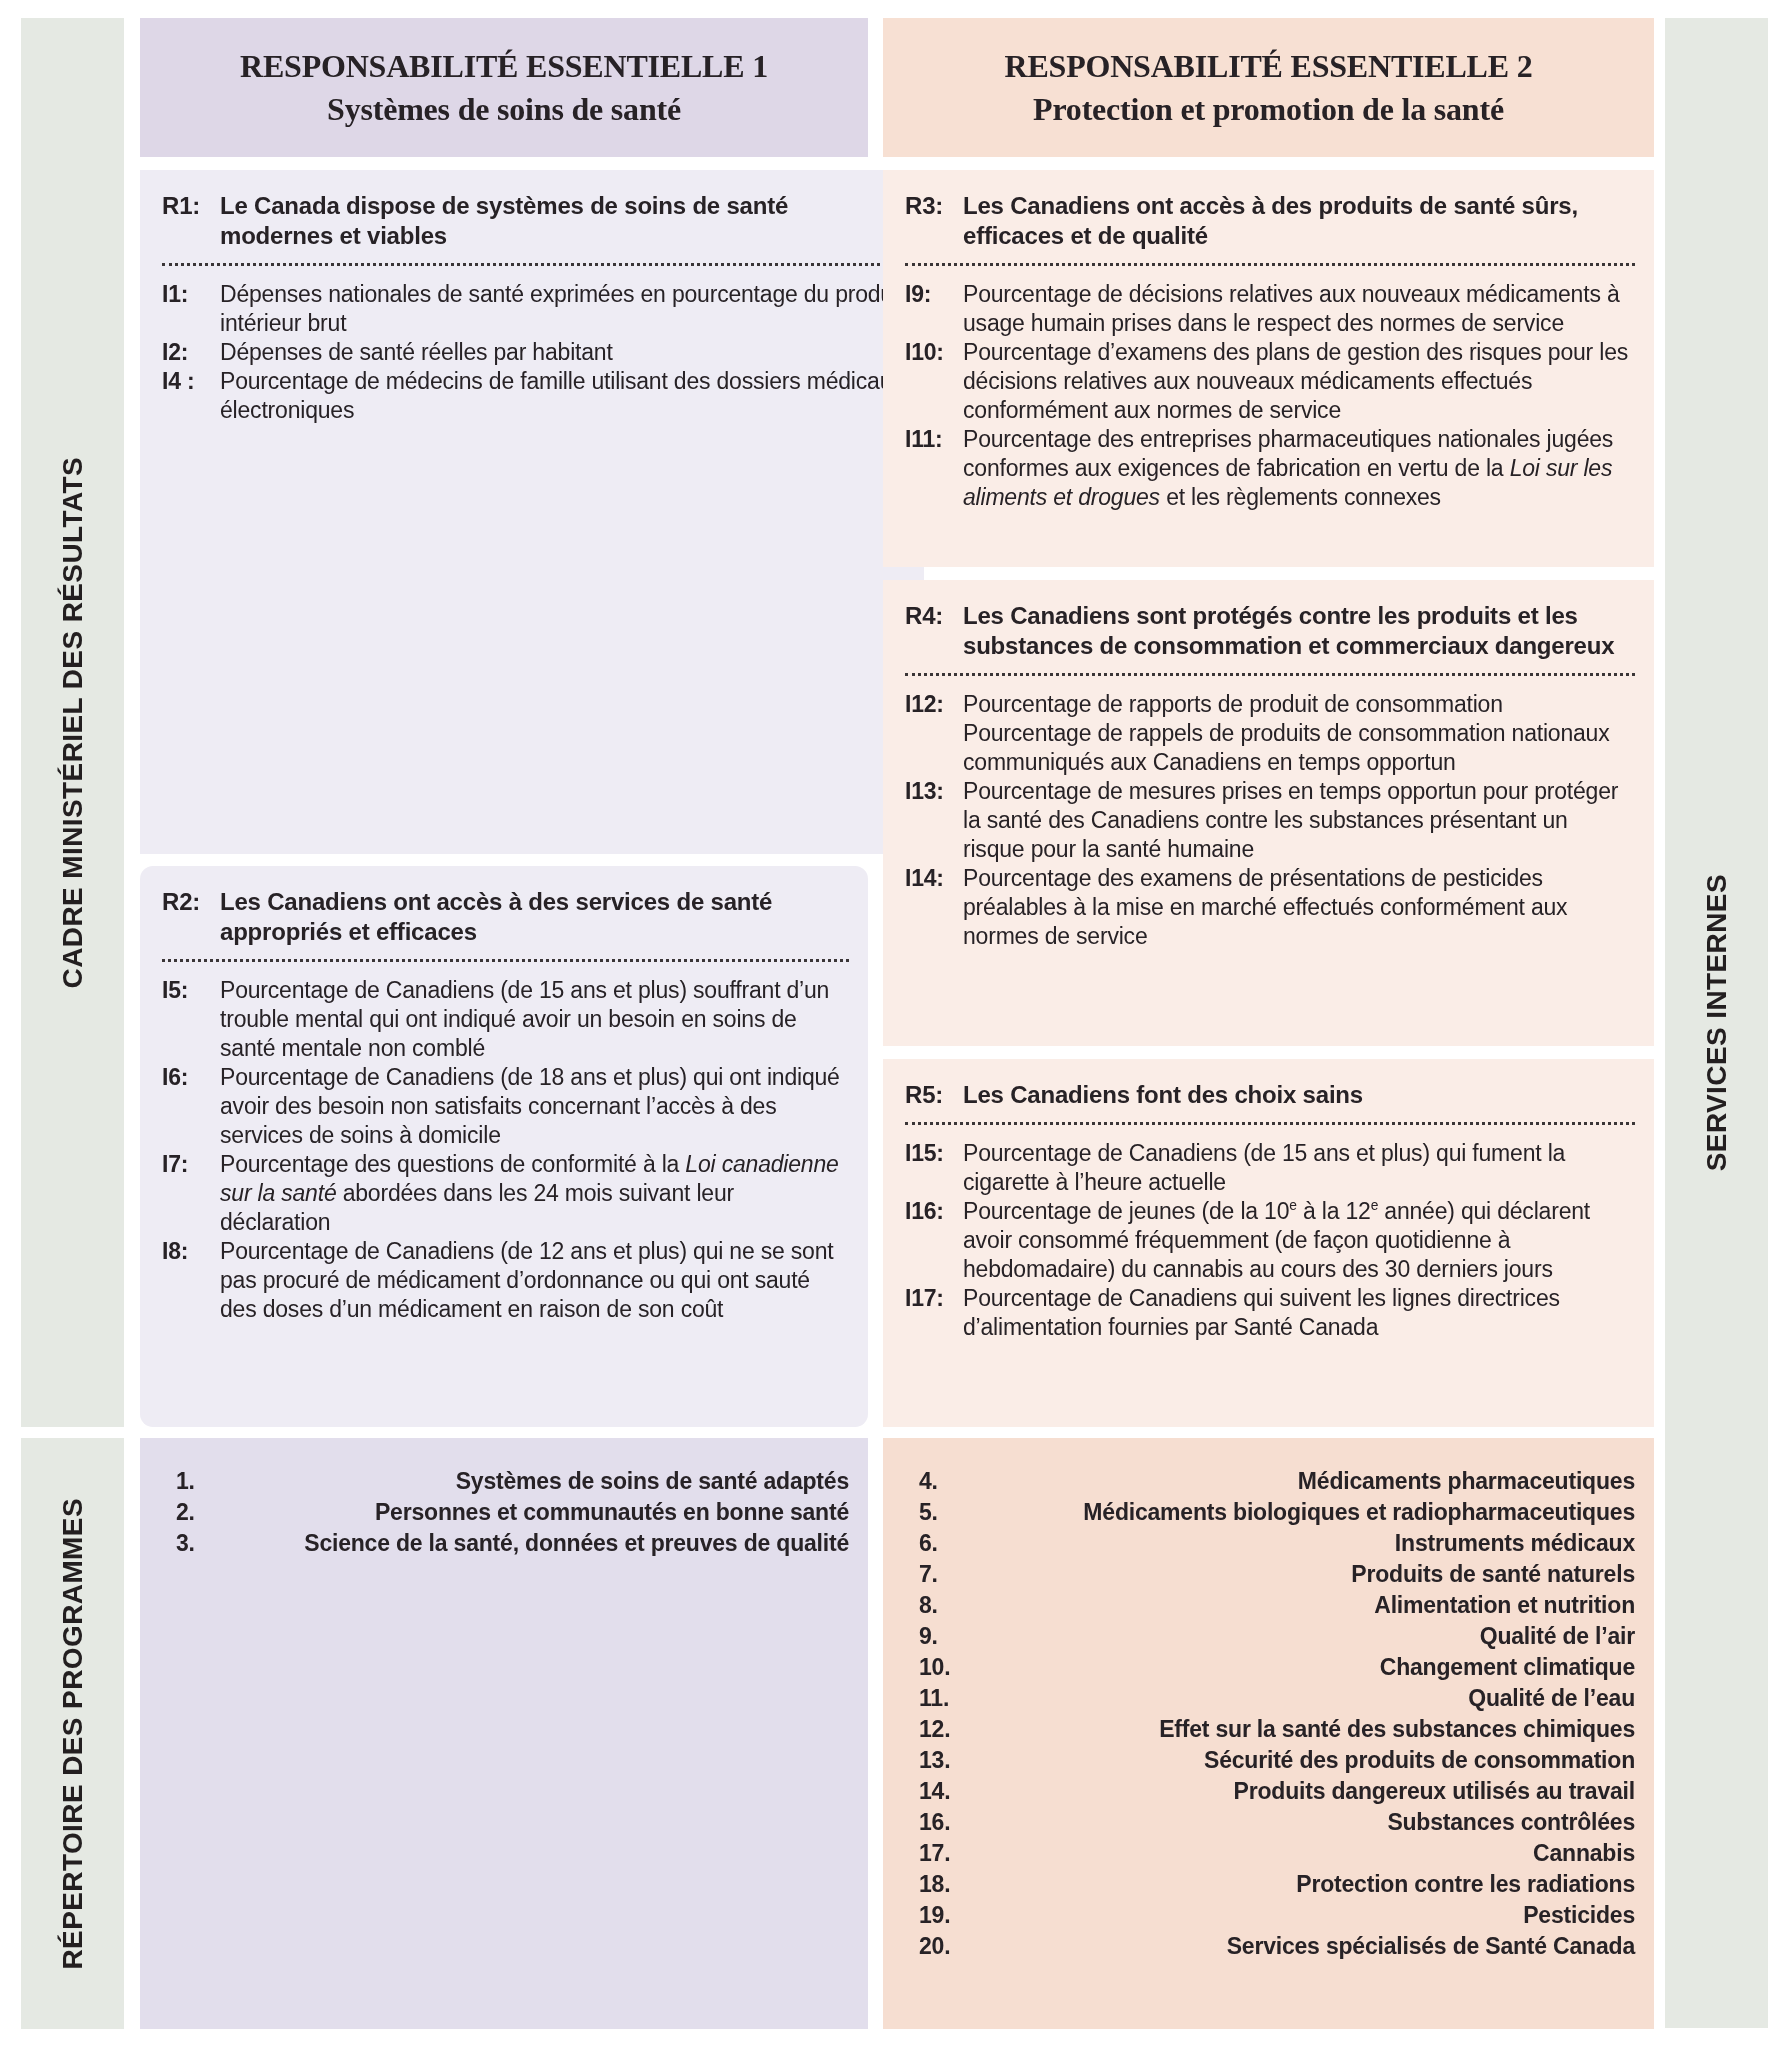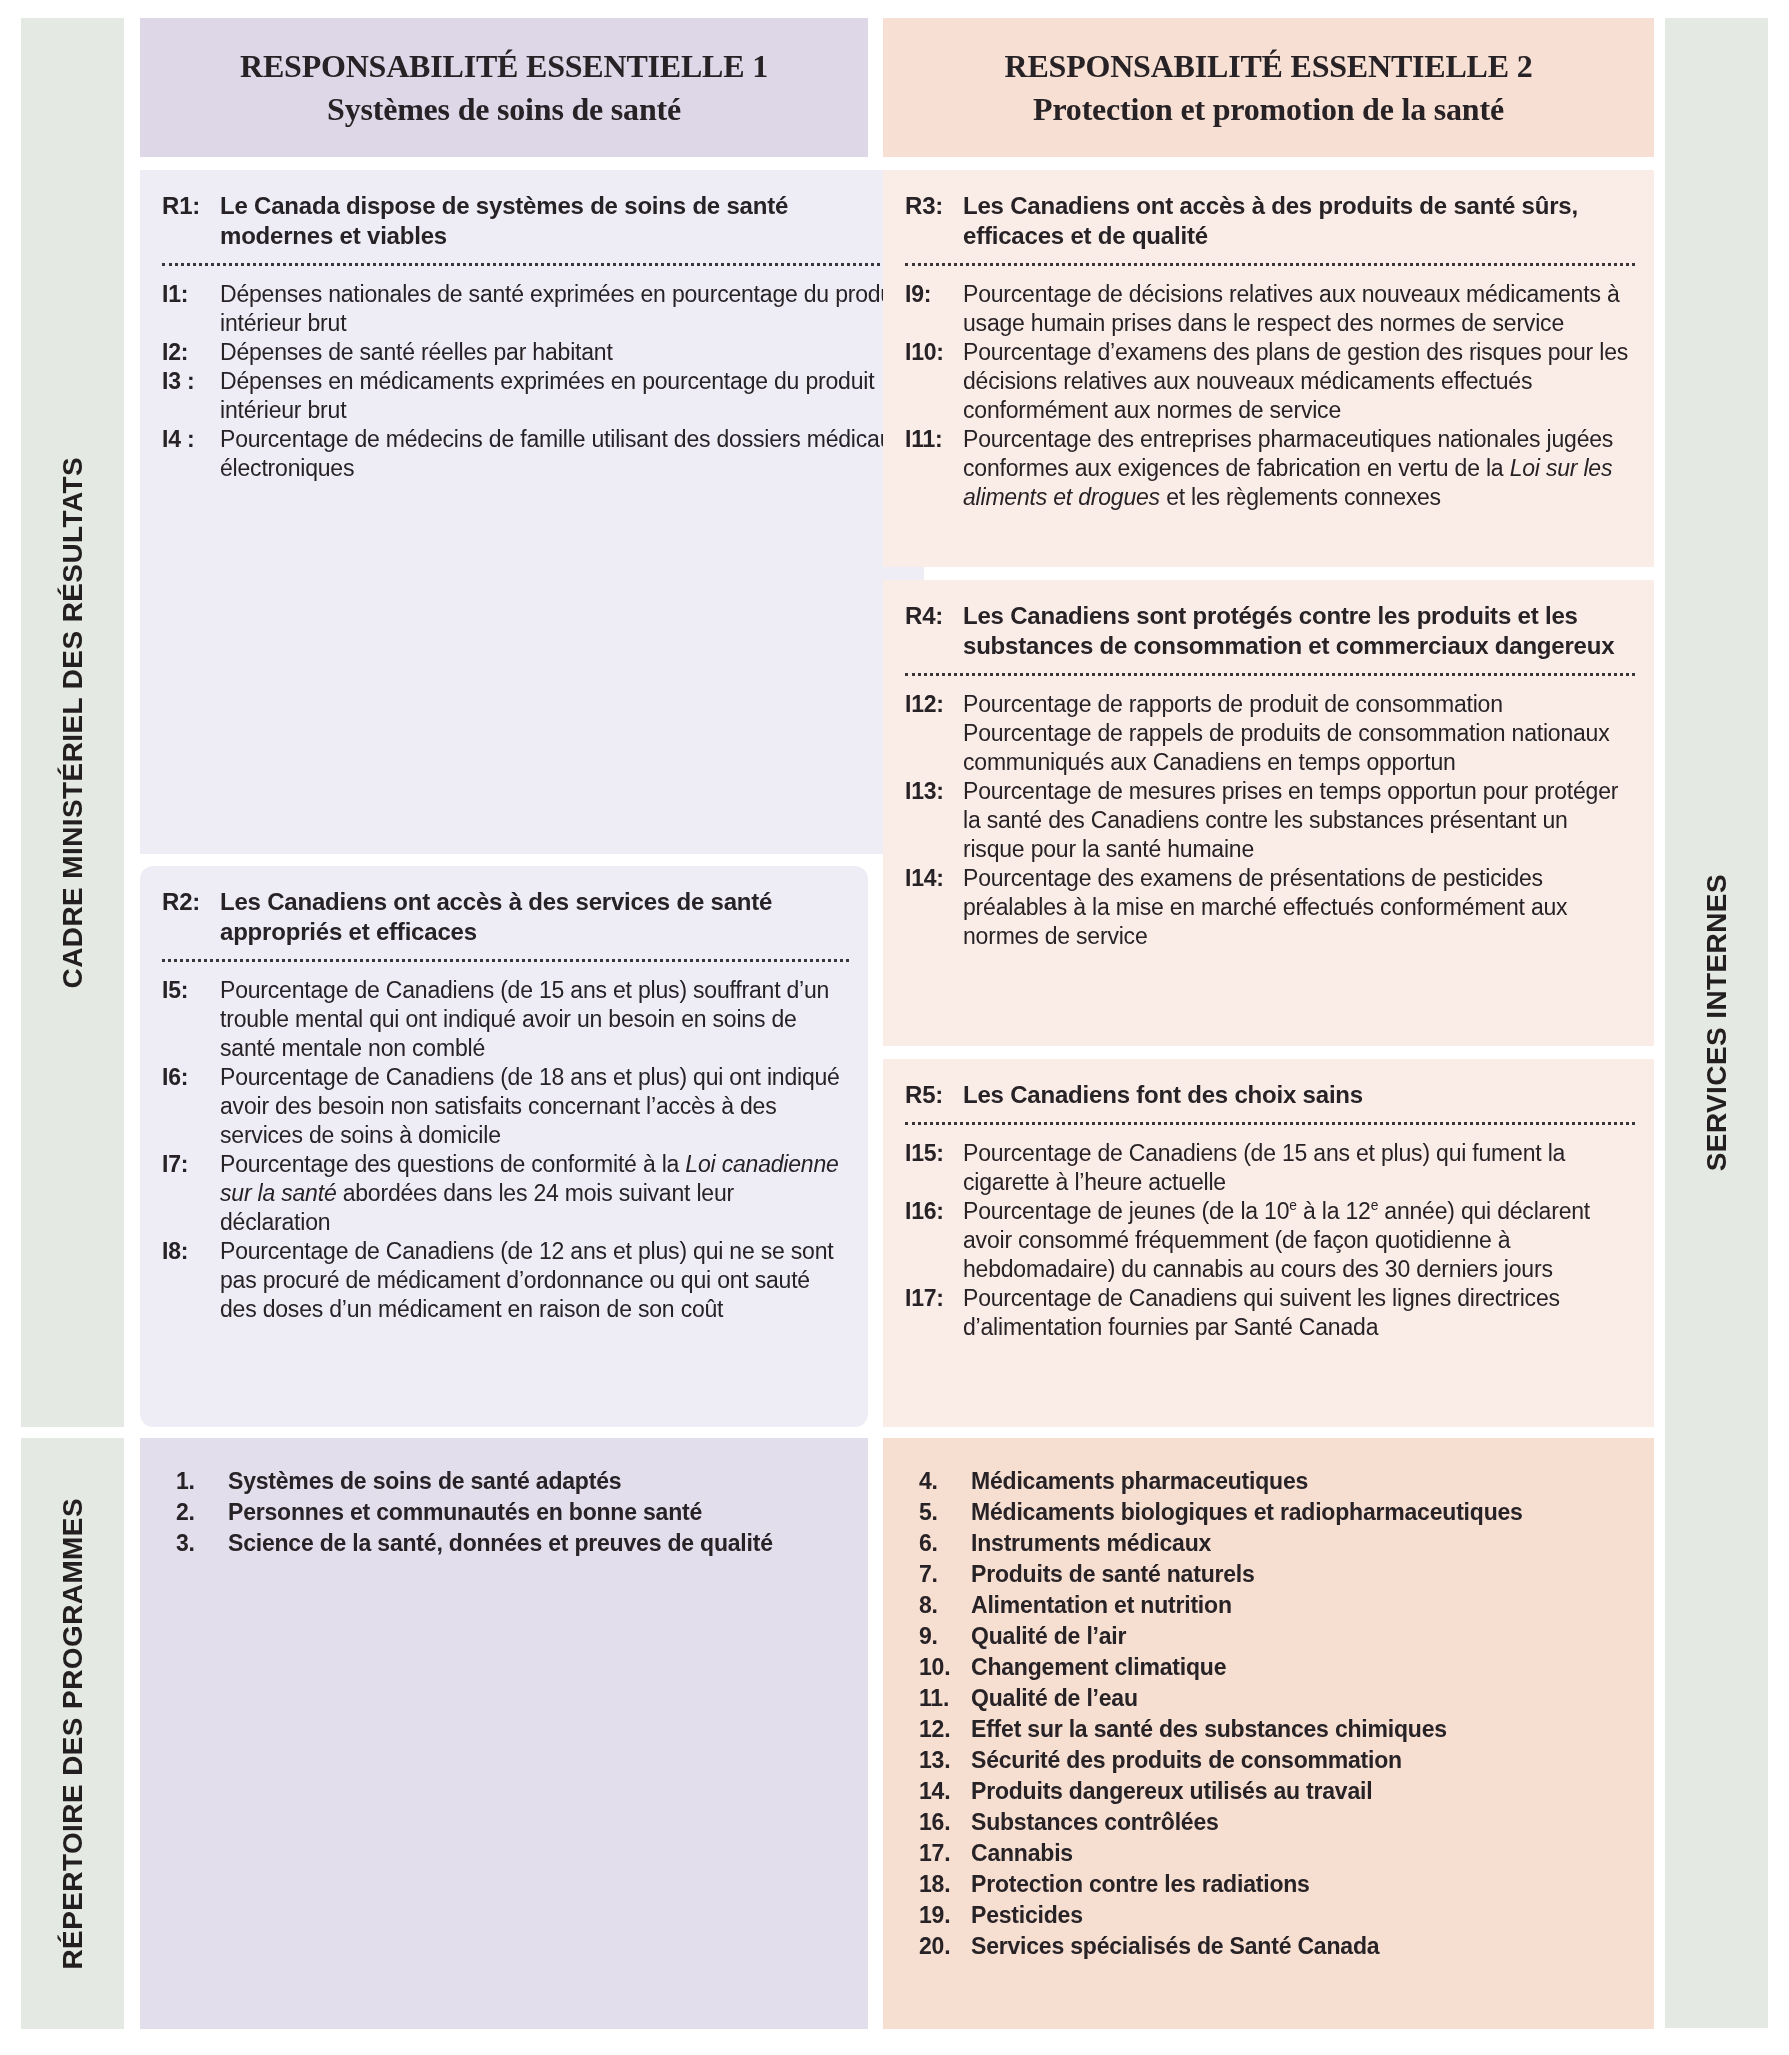--- a/index.html
+++ b/index.html
@@ -60,21 +60,21 @@
   .ind .txt i{font-style:italic;}
   .ind .txt sup{font-size:60%;vertical-align:super;line-height:0;}
   .progbox{
     position:absolute;
     padding:28px 19px 0 36px;
     overflow:hidden;
     box-sizing:border-box;
   }
   .prog{display:flex;font-weight:700;font-size:23px;line-height:31px;}
   .prog .num{flex:0 0 52px;}
-  .prog .txt{flex:1;}
+  .prog .txt{flex:1;text-align:right;}
 </style>
 </head>
 <body>
 
 <div id="canvas">
 
   <div class="band" style="left:21px;top:18px;width:103px;height:1409px;">
     <div class="vlabel">CADRE MINISTÉRIEL DES RÉSULTATS</div>
   </div>
   <div class="band" style="left:21px;top:1438px;width:103px;height:591px;">
@@ -102,24 +102,20 @@
       <div class="dots"></div>
       <div class="ind">
         <span class="lbl">I1:</span>
         <span class="txt"><span>Dépenses nationales de santé exprimées en pourcentage du produit intérieur brut</span></span>
       </div>
       <div class="ind">
         <span class="lbl">I2:</span>
         <span class="txt"><span>Dépenses de santé réelles par habitant</span></span>
       </div>
       <div class="ind">
-        <span class="lbl">I3 :</span>
-        <span class="txt"><span>Dépenses en médicaments exprimées en pourcentage du produit intérieur brut</span></span>
-      </div>
-      <div class="ind">
         <span class="lbl">I4 :</span>
         <span class="txt"><span>Pourcentage de médecins de famille utilisant des dossiers médicaux électroniques</span></span>
       </div>
     </div>
   <div class="box box-purple" style="left:140px;top:866px;width:728px;height:561px;border-radius:13px;">
       <div class="rhead">
         <span class="lbl">R2:</span>
         <span class="ttl">Les Canadiens ont accès à des services de santé appropriés et efficaces</span>
       </div>
       <div class="dots"></div>

